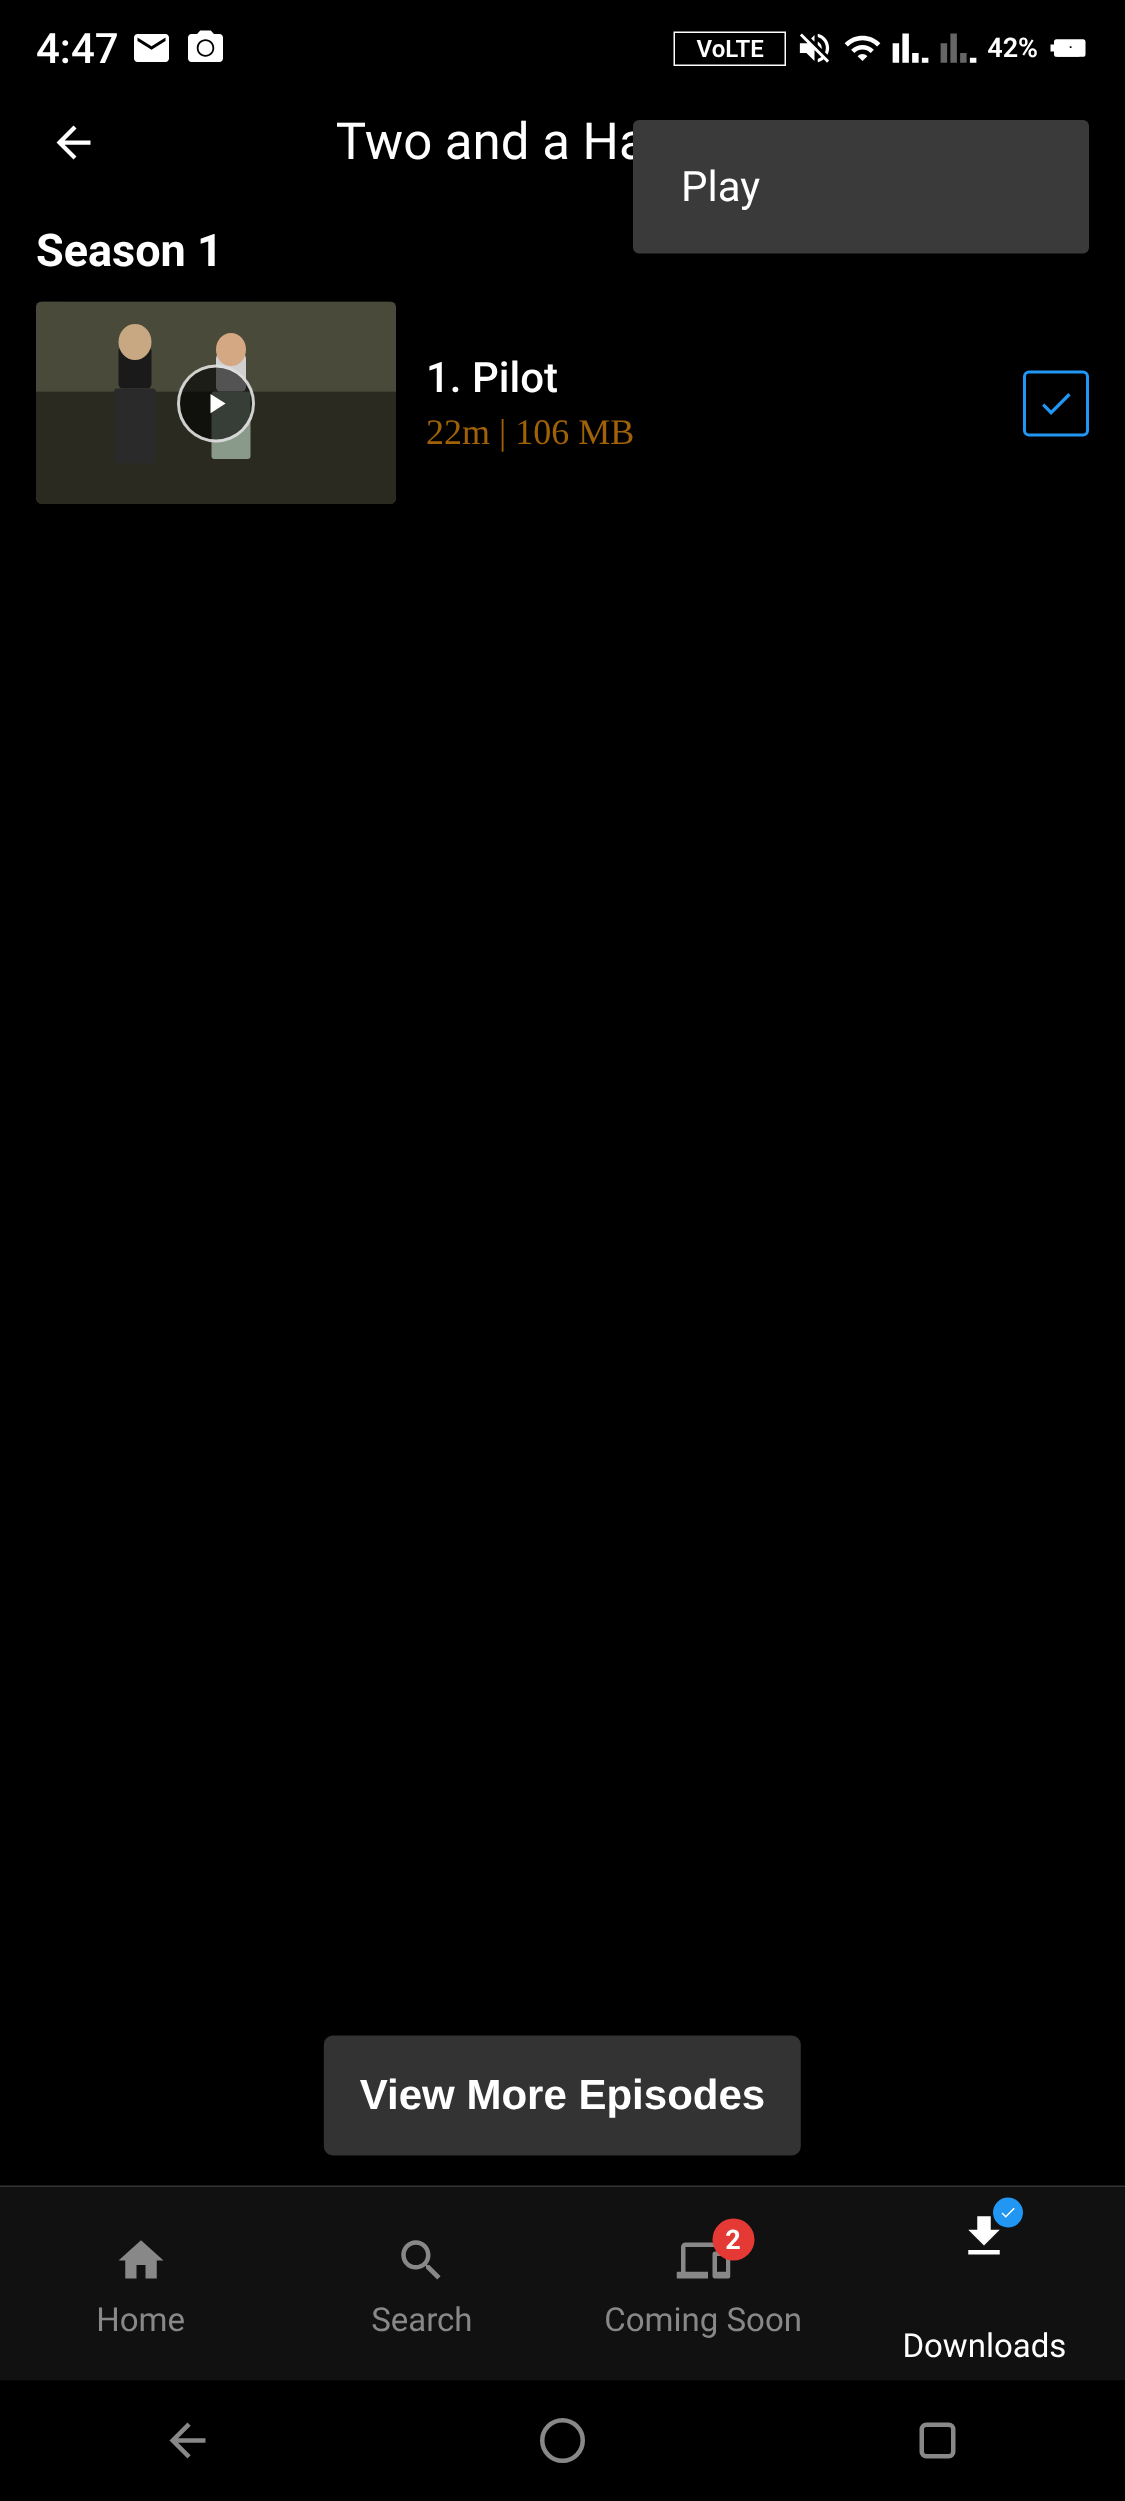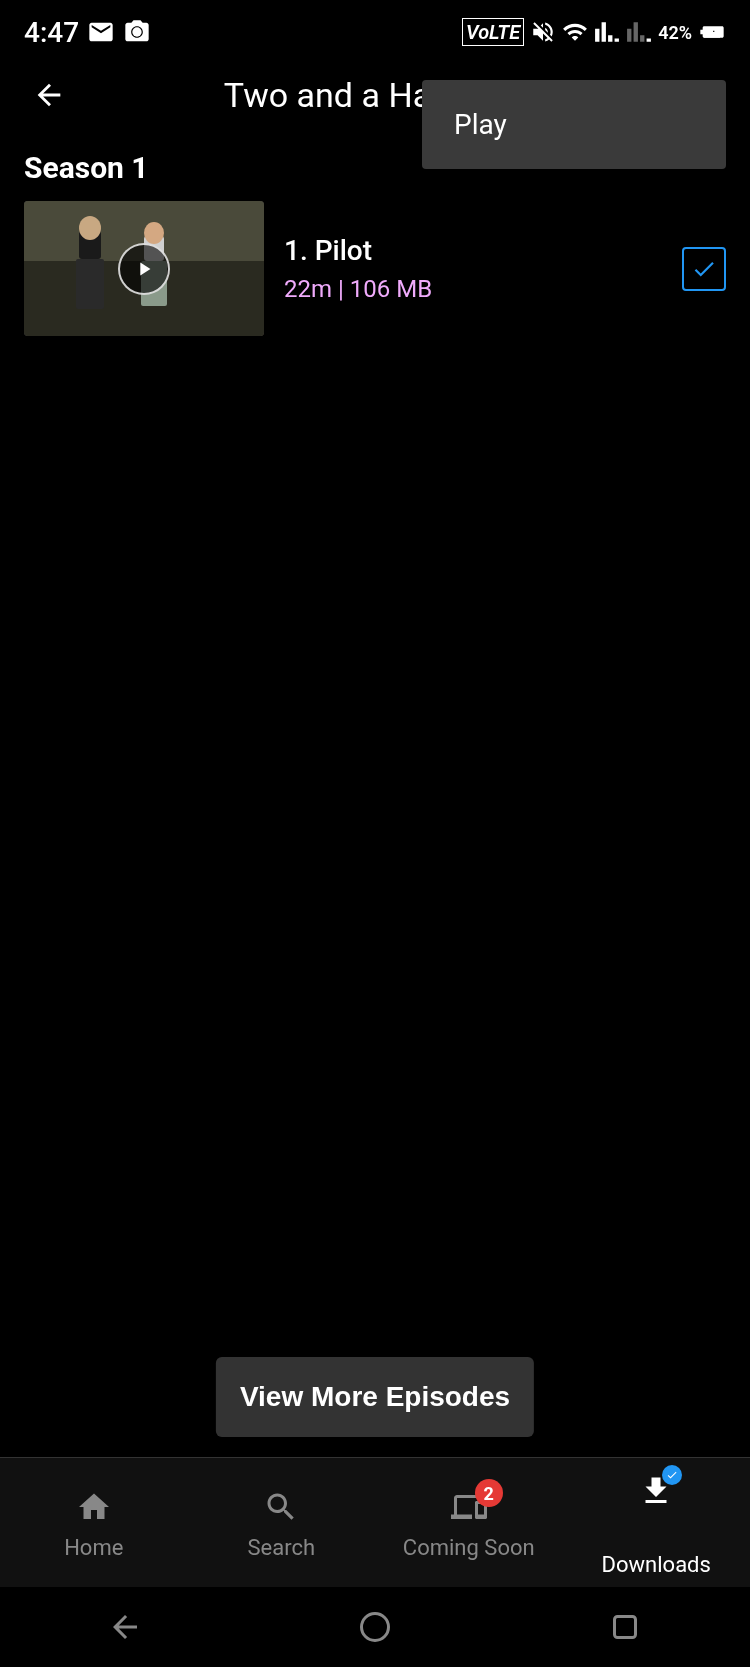--- a/index.html
+++ b/index.html
@@ -123,21 +123,22 @@
       flex: 1;
     }
     .episode-title {
       font-size: 28px;
       font-weight: 500;
       color: #fff;
       margin-bottom: 8px;
     }
     .episode-meta {
       font-size: 24px;
-      color: #f0abfc;
+      color: #a16207;
+      font-family: Liberation Serif, serif;
     }
     .episode-checkbox {
       width: 44px;
       height: 44px;
       border: 2px solid #2196F3;
       border-radius: 4px;
       display: flex;
       align-items: center;
       justify-content: center;
       flex-shrink: 0;
@@ -266,21 +267,21 @@
     <svg width="28" height="28" viewBox="0 0 24 24" fill="white">
         <path d="M20 4H4c-1.1 0-2 .9-2 2v12c0 1.1.9 2 2 2h16c1.1 0 2-.9 2-2V6c0-1.1-.9-2-2-2zm0 4l-8 5-8-5V6l8 5 8-5v2z"></path>
       </svg>
 
     <svg width="28" height="28" viewBox="0 0 24 24" fill="white">
         <circle cx="12" cy="12" r="4"></circle>
         <path d="M9 2L7.17 4H4c-1.1 0-2 .9-2 2v12c0 1.1.9 2 2 2h16c1.1 0 2-.9 2-2V6c0-1.1-.9-2-2-2h-3.17L15 2H9zm3 15c-2.76 0-5-2.24-5-5s2.24-5 5-5 5 2.24 5 5-2.24 5-5 5z"></path>
       </svg>
   </div>
   <div class="status-icons">
-    <span class="status-icon-text" style="font-size:20px;border:1px solid white;padding:1px 3px;font-style:italic;">VoLTE</span>
+    <span class="status-icon-text" style="font-size:16px;border:1px solid white;padding:1px 14px;">VoLTE</span>
 
     <svg width="26" height="26" viewBox="0 0 24 24" fill="white">
         <path d="M16.5 12c0-1.77-1.02-3.29-2.5-4.03v2.21l2.45 2.45c.03-.2.05-.41.05-.63zm2.5 0c0 .94-.2 1.82-.54 2.64l1.51 1.51C20.63 14.91 21 13.5 21 12c0-4.28-2.99-7.86-7-8.77v2.06c2.89.86 5 3.54 5 6.71zM4.27 3L3 4.27 7.73 9H3v6h4l5 5v-6.73l4.25 4.25c-.67.52-1.42.93-2.25 1.18v2.06c1.38-.31 2.63-.95 3.69-1.81L19.73 21 21 19.73l-9-9L4.27 3zM12 4L9.91 6.09 12 8.18V4z"></path>
       </svg>
 
     <svg width="26" height="26" viewBox="0 0 24 24" fill="white">
         <path d="M1 9l2 2c4.97-4.97 13.03-4.97 18 0l2-2C16.93 2.93 7.08 2.93 1 9zm8 8l3 3 3-3c-1.65-1.66-4.34-1.66-6 0zm-4-4l2 2c2.76-2.76 7.24-2.76 10 0l2-2C15.14 9.14 8.87 9.14 5 13z"></path>
       </svg>
 
     <svg width="26" height="26" viewBox="0 0 24 24" fill="white">

